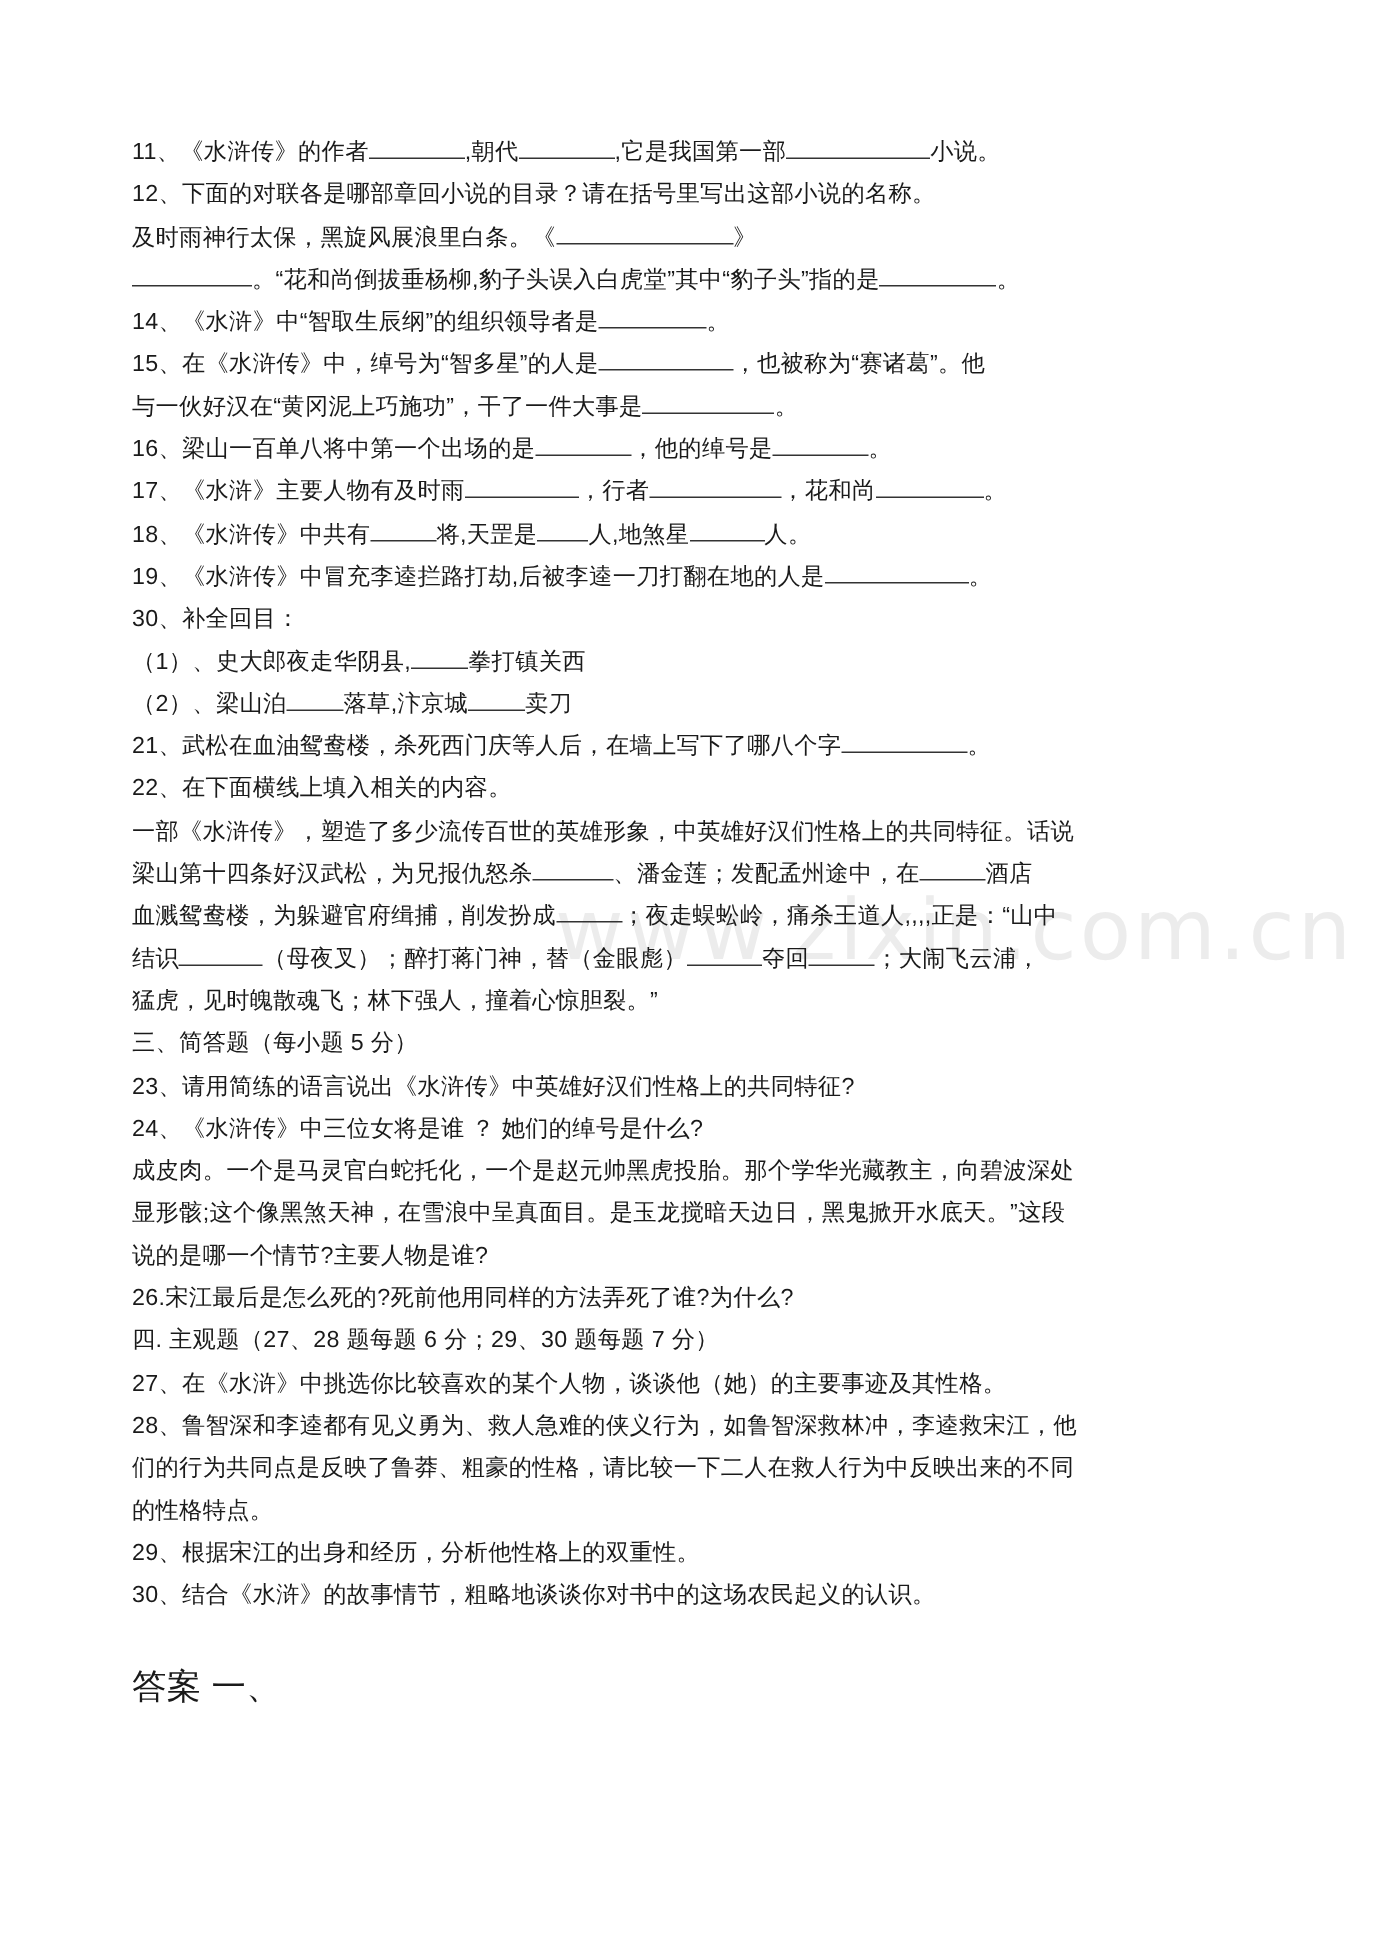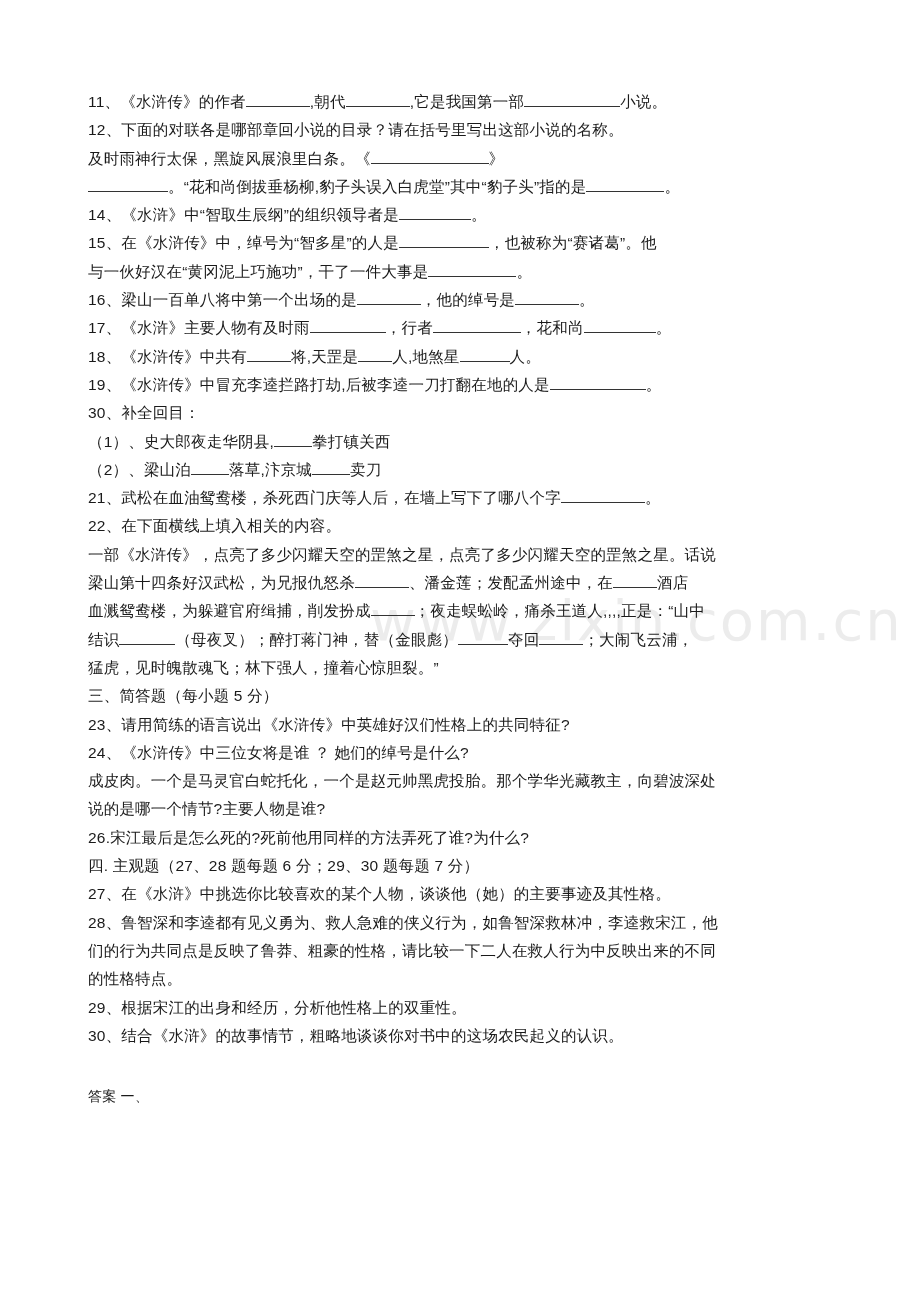--- a/index.html
+++ b/index.html
@@ -5,21 +5,21 @@
   html, body { margin: 0; padding: 0; background: #ffffff; }
   body { width: 920px; height: 1302px; position: relative; overflow: hidden; }
   .page {
     position: absolute; left: 88px; top: 88px; width: 760px;
     font-family: Liberation Sans, sans-serif;
     font-size: 15.5px; color: #1a1a1a; letter-spacing: 0.2px;
   }
   .line { height: 28.3px; line-height: 28.3px; white-space: nowrap; }
   .blank { display: inline-block; border-bottom: 1px solid #333; height: 14px; vertical-align: baseline; }
   .gap { height: 32px; }
-  .answer { font-size: 14px; }
+  .answer { font-size: 23px; }
   .watermark {
     position: absolute; left: 370px; top: 588px;
     font-family: "DejaVu Sans", sans-serif; font-size: 56px;
     color: rgba(150,150,150,0.18); letter-spacing: 2px; pointer-events: none;
   }
 </style>
 </head>
 <body>
 
 <div class="watermark">www.zixin.com.cn</div>
@@ -72,36 +72,37 @@
   </div>
   <div class="line">
     <span>（2）、梁山泊</span><span class="blank" style="width:38px"></span><span>落草,汴京城</span><span class="blank" style="width:38px"></span><span>卖刀</span>
   </div>
 
   <div class="line">
     <span>21、武松在血油鸳鸯楼，杀死西门庆等人后，在墙上写下了哪八个字</span><span class="blank" style="width:84px"></span><span>。</span>
   </div>
 
   <div class="line">22、在下面横线上填入相关的内容。</div>
-  <div class="line">一部《水浒传》，点亮了多少闪耀天空的罡煞之星，点亮了多少闪耀天空的罡煞之星。话说</div>
+  <div class="line">一部《水浒传》，塑造了多少流传百世的英雄形象，中英雄好汉们性格上的共同特征。话说</div>
   <div class="line">
     <span>梁山第十四条好汉武松，为兄报仇怒杀</span><span class="blank" style="width:54px"></span><span>、潘金莲；发配孟州途中，在</span><span class="blank" style="width:44px"></span><span>酒店</span>
   </div>
   <div class="line">
     <span>血溅鸳鸯楼，为躲避官府缉捕，削发扮成</span><span class="blank" style="width:44px"></span><span>；夜走蜈蚣岭，痛杀王道人,,,,正是：“山中</span>
   </div>
   <div class="line">
     <span>结识</span><span class="blank" style="width:56px"></span><span>（母夜叉）；醉打蒋门神，替（金眼彪）</span><span class="blank" style="width:50px"></span><span>夺回</span><span class="blank" style="width:44px"></span><span>；大闹飞云浦，</span>
   </div>
   <div class="line">猛虎，见时魄散魂飞；林下强人，撞着心惊胆裂。”</div>
 
   <div class="line">三、简答题（每小题 5 分）</div>
   <div class="line">23、请用简练的语言说出《水浒传》中英雄好汉们性格上的共同特征?</div>
   <div class="line">24、《水浒传》中三位女将是谁 ？ 她们的绰号是什么?</div>
   <div class="line">成皮肉。一个是马灵官白蛇托化，一个是赵元帅黑虎投胎。那个学华光藏教主，向碧波深处</div>
+  <div class="line">显形骸;这个像黑煞天神，在雪浪中呈真面目。是玉龙搅暗天边日，黑鬼掀开水底天。”这段</div>
   <div class="line">说的是哪一个情节?主要人物是谁?</div>
   <div class="line">26.宋江最后是怎么死的?死前他用同样的方法弄死了谁?为什么?</div>
 
   <div class="line">四. 主观题（27、28 题每题 6 分；29、30 题每题 7 分）</div>
   <div class="line">27、在《水浒》中挑选你比较喜欢的某个人物，谈谈他（她）的主要事迹及其性格。</div>
   <div class="line">28、鲁智深和李逵都有见义勇为、救人急难的侠义行为，如鲁智深救林冲，李逵救宋江，他</div>
   <div class="line">们的行为共同点是反映了鲁莽、粗豪的性格，请比较一下二人在救人行为中反映出来的不同</div>
   <div class="line">的性格特点。</div>
   <div class="line">29、根据宋江的出身和经历，分析他性格上的双重性。</div>
   <div class="line">30、结合《水浒》的故事情节，粗略地谈谈你对书中的这场农民起义的认识。</div>

